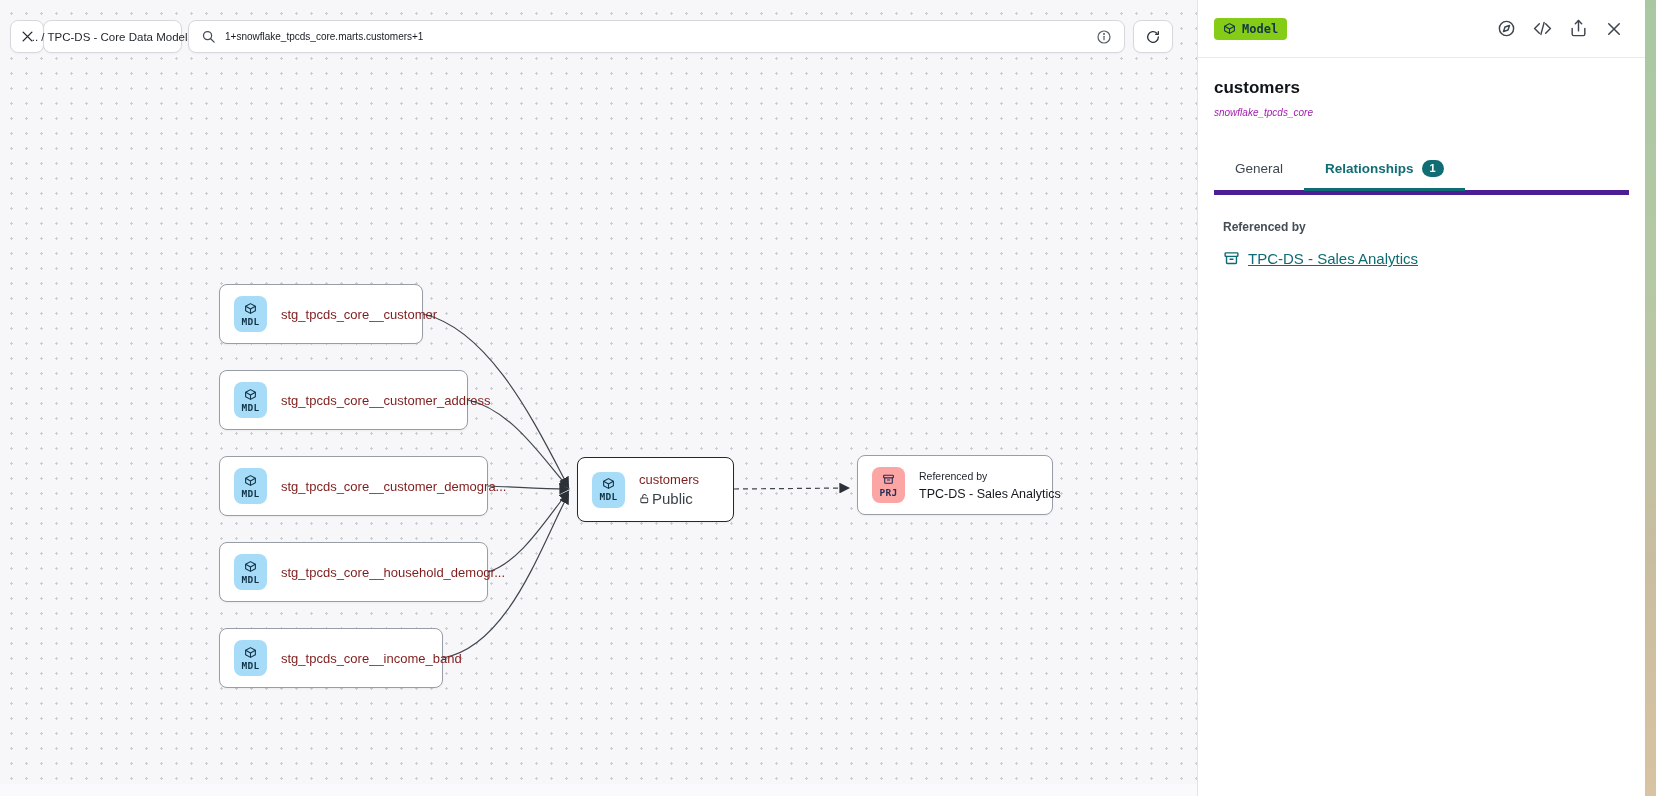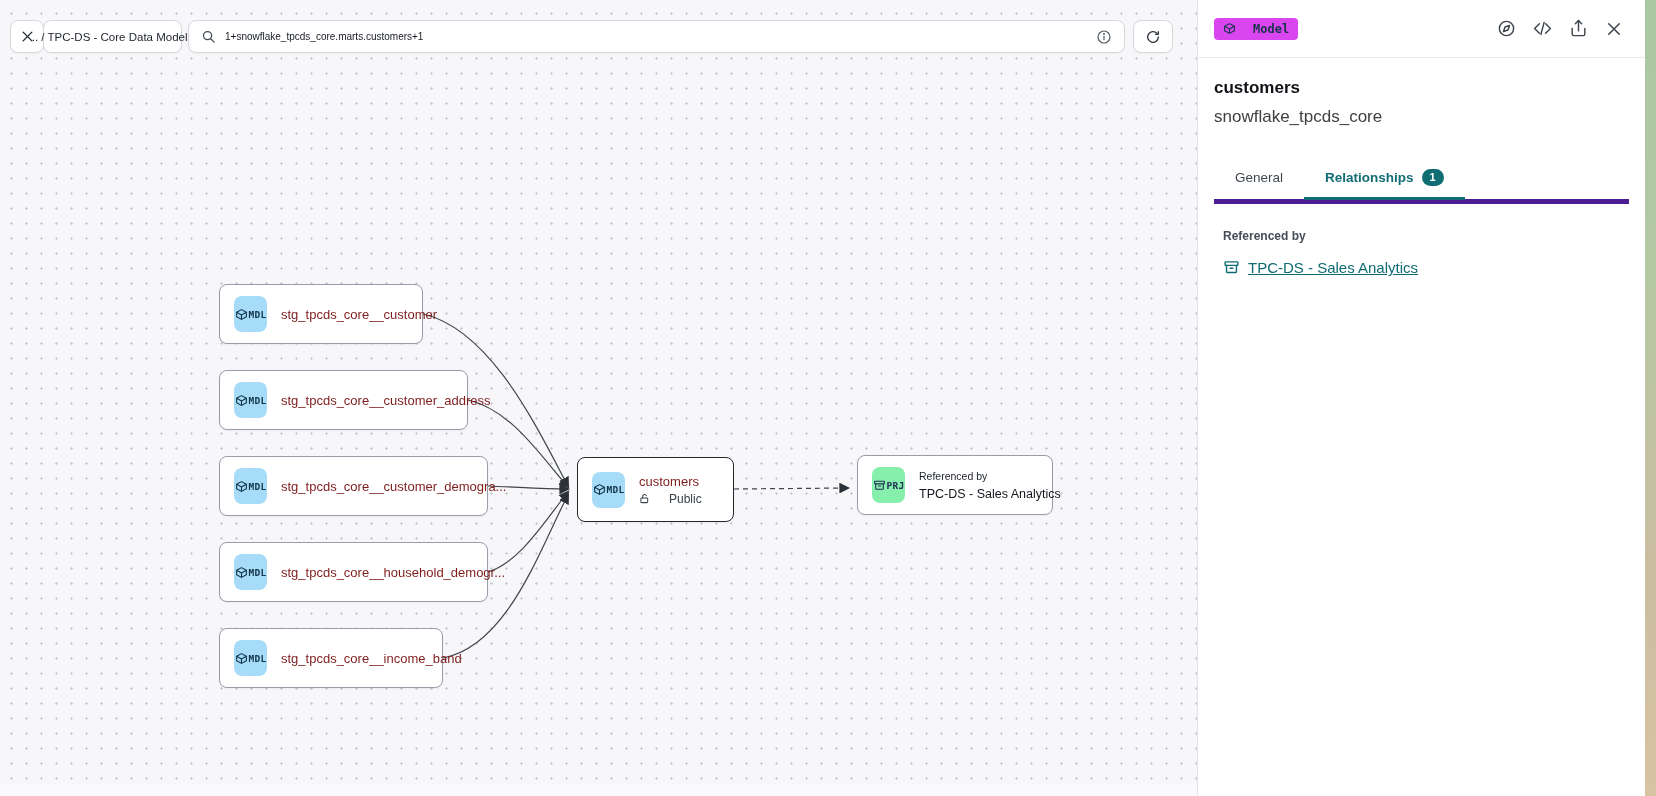--- a/index.html
+++ b/index.html
@@ -28,59 +28,59 @@
           font-size:10px; color:#171c23; background:transparent; }
   .btn-refresh { left:1133px; width:40px; }
   .icon { display:inline-flex; align-items:center; justify-content:center; }
   .icon svg { display:block; }
 
   
   .node { position:absolute; background:#fff; border:1px solid #979ea8; border-radius:8px;
           display:flex; align-items:center; padding:0 14px; gap:14px;
           box-shadow:0 1px 2px rgba(20,24,31,.05); }
   .node-label { font-size:13px; font-weight:500; color:#7f1d1d; white-space:nowrap; }
-  .type-badge { width:33px; height:36px; border-radius:8px; display:flex; 
+  .type-badge { width:33px; height:36px; border-radius:8px; display:flex; flex-direction:column;
           align-items:center; justify-content:center; gap:1px; flex:none; }
   .type-badge .tb-text { font-family:"DejaVu Sans Mono", monospace; font-size:9.5px;
           font-weight:700; letter-spacing:.2px; }
   .badge-mdl { background:#a6dcf7; color:#123449; }
-  .badge-prj { background:#86efac; color:#252f56; }
+  .badge-prj { background:#fca5a5; color:#252f56; }
 
   .n1 { left:219px; top:284px; width:204px; height:60px; }
   .n2 { left:219px; top:370px; width:249px; height:60px; }
   .n3 { left:219px; top:456px; width:269px; height:60px; }
   .n4 { left:219px; top:542px; width:269px; height:60px; }
   .n5 { left:219px; top:628px; width:224px; height:60px; }
 
   .node-customers { left:577px; top:457px; width:157px; height:65px;
           border:1.6px solid #23272e; border-radius:8px; }
   .node-col { display:flex; flex-direction:column; gap:3px; }
-  .vis-row { display:flex; align-items:center; gap:19px; font-size:12px; color:#3a424b; }
+  .vis-row { display:flex; align-items:center; gap:2px; font-size:15px; color:#3a424b; }
 
   .node-prj { left:857px; top:455px; width:196px; height:60px; }
   .prj-caption { font-size:10.5px; color:#1d2229; }
   .prj-label { font-size:12.5px; color:#14181e; white-space:nowrap; margin-top:2px; }
 
   .edges { position:absolute; left:0; top:0; pointer-events:none; }
 
   
   .panel { position:absolute; left:1197px; top:0; width:448px; height:796px; background:#fff;
            border-left:1px solid #e2e4e8; }
   .panel-header { height:58px; border-bottom:1px solid #e8eaed; display:flex;
            align-items:center; padding:0 22px 0 16px; }
-  .model-badge { display:inline-flex; align-items:center; gap:17px; background:#d946ef;
+  .model-badge { display:inline-flex; align-items:center; gap:6px; background:#84cc16;
            color:#14344a; border-radius:4px; padding:4px 9px;
            font-family:"DejaVu Sans Mono", monospace; font-size:12px; font-weight:700; }
   .panel-header-icons { margin-left:auto; display:flex; align-items:center; gap:17px;
            color:#3c434d; }
   .panel-header-icons .icon { cursor:pointer; }
 
   .panel-body { padding:20px 16px 0 16px; }
   .panel-title { font-size:17px; font-weight:700; color:#101418; }
-  .panel-subtitle { font-size:17px; color:#404040; margin-top:9px; }
+  .panel-subtitle { font-size:10px; color:#a21caf; margin-top:9px;font-style:italic; }
 
   .tabs { display:flex; margin-top:30px; border-bottom:5px solid #4c1d95; }
   .tab { padding:12px 21px 13px 21px; font-size:13.5px; color:#3f4750; position:relative;
          display:flex; align-items:center; gap:8px; cursor:pointer; }
   .tab.active { color:#116d74; font-weight:700; }
   .tab.active::after { content:""; position:absolute; left:0; right:0; bottom:-1px;
          height:3px; background:#116d74; }
   .tab-count { background:#116d74; color:#fff; font-size:11px; font-weight:700;
          border-radius:9px; padding:2px 8px; line-height:1.2; }
 

